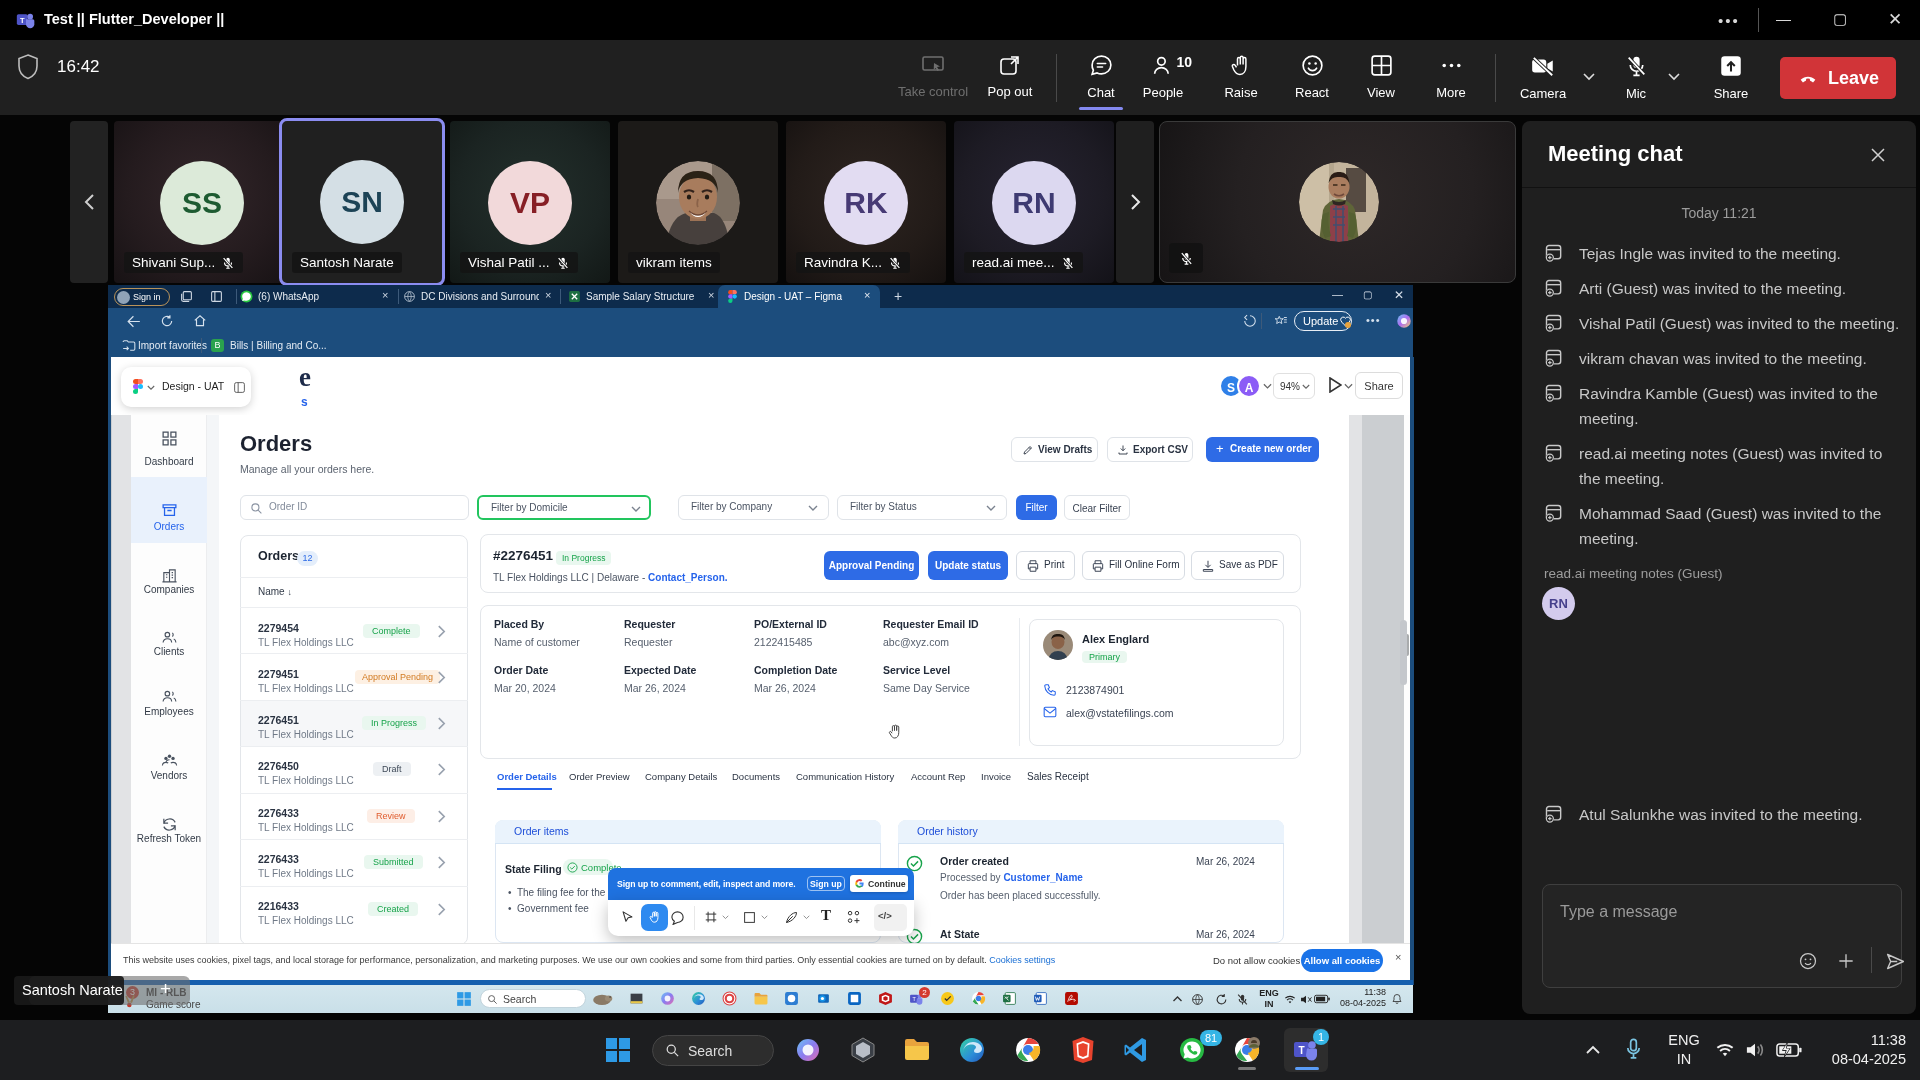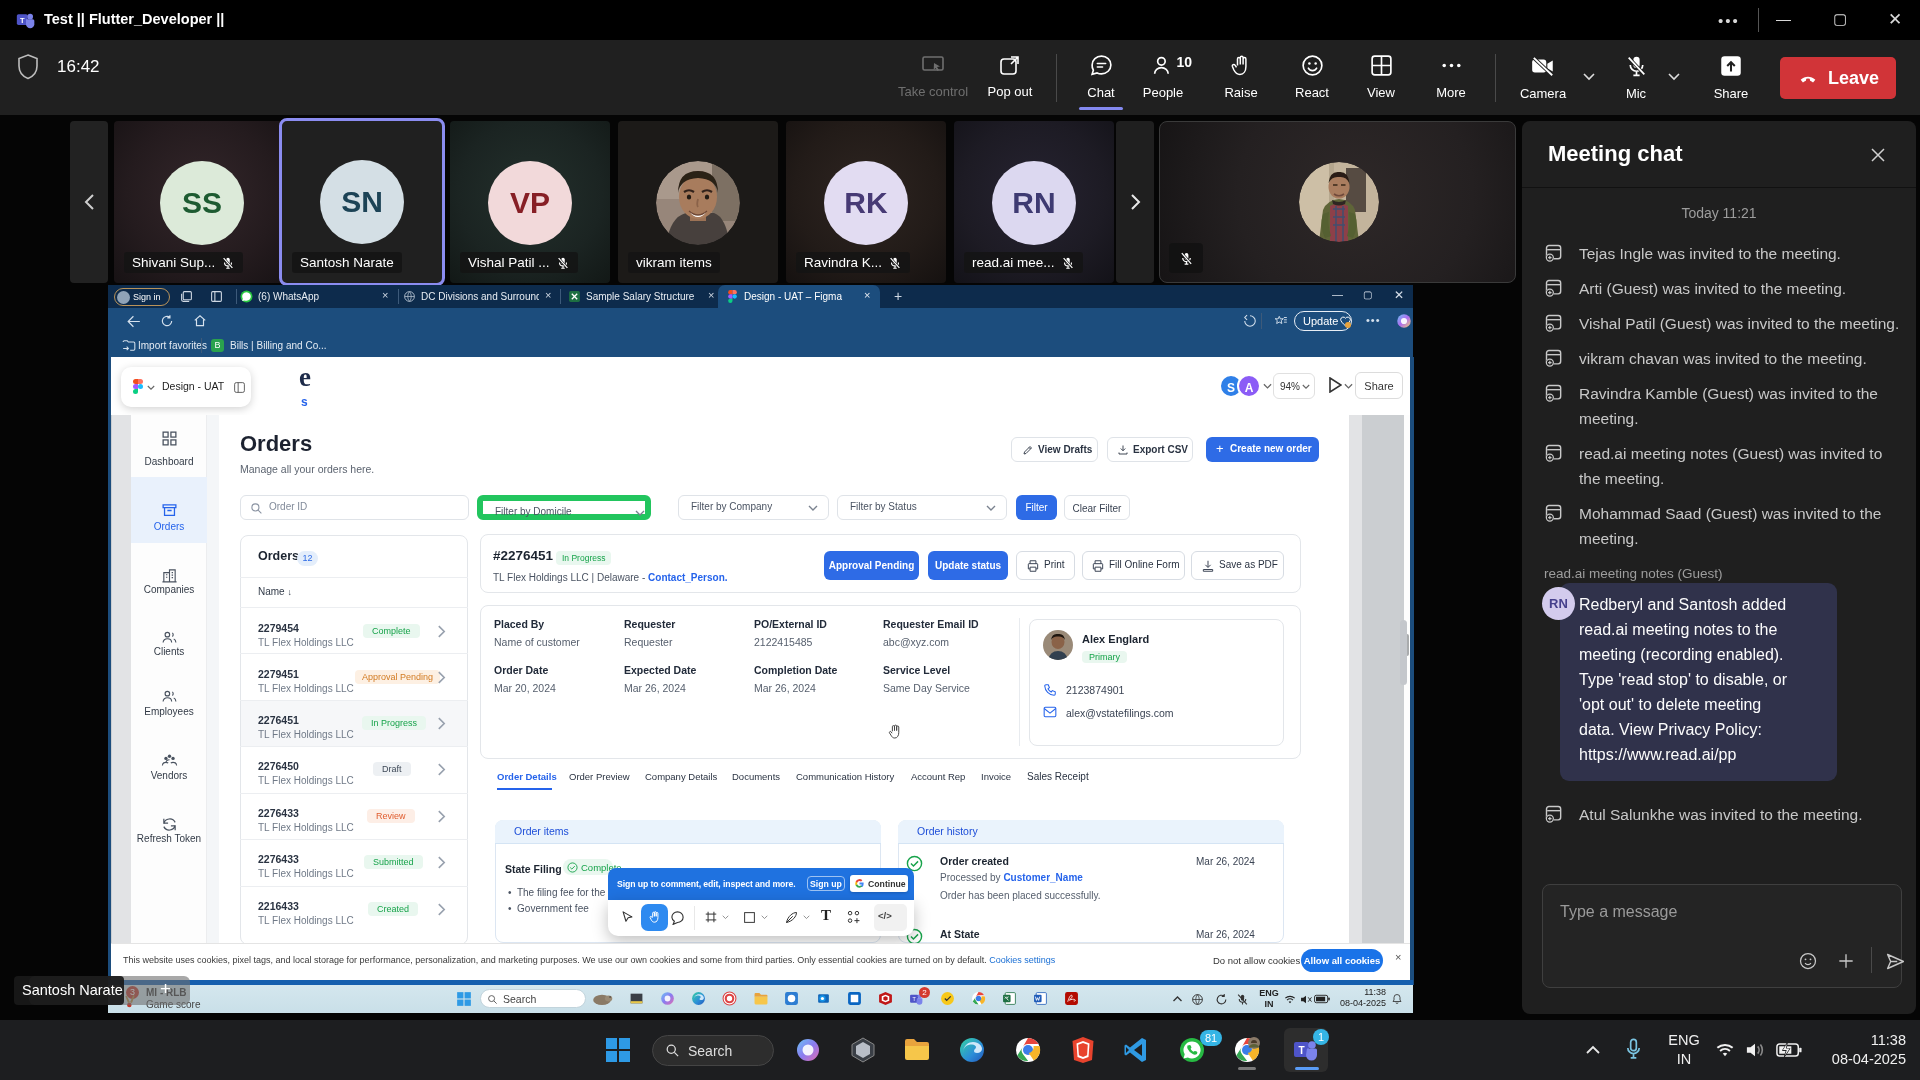--- a/index.html
+++ b/index.html
@@ -500,21 +500,21 @@
       <span class="abs" style="left:24px;top:6px;font-size:10px;color:#fff;font-weight:700;">Create new order</span>
     </div>
 
     <div class="abs" style="left:240px;top:495px;width:229px;height:25px;border:1px solid #dfe3e8;border-radius:6px;background:#fff;">
       <svg class="abs" style="left:9px;top:6px;" width="13" height="13" viewBox="0 0 24 24">
           <circle cx="10" cy="10" r="6.5" fill="none" stroke="#8a93a2" stroke-width="2"></circle>
           <path d="M15 15 L21 21" stroke="#8a93a2" stroke-width="2"></path>
         </svg>
       <span class="abs" style="left:28px;top:5px;font-size:10px;color:#828b9a;">Order ID</span>
     </div>
-    <div class="abs" style="left:477px;top:495px;width:174px;height:25px;border:6px solid #22c55e;border-radius:6px;background:#fff;">
+    <div class="abs" style="left:477px;top:495px;width:174px;height:25px;border:2px solid #22c55e;border-radius:6px;background:#fff;">
       <span class="abs" style="left:12px;top:5px;font-size:10px;color:#4a5362;">Filter by Domicile</span>
       <svg class="abs" style="left:152px;top:9px;" width="10" height="7" viewBox="0 0 10 7">
           <path d="M1 1 l4 4 4-4" fill="none" stroke="#7a828f" stroke-width="1.4"></path>
         </svg>
     </div>
     <div class="abs" style="left:678px;top:495px;width:151px;height:25px;border:1px solid #dfe3e8;border-radius:6px;background:#fff;">
       <span class="abs" style="left:12px;top:5px;font-size:10px;color:#4a5362;">Filter by Company</span>
       <svg class="abs" style="left:129px;top:9px;" width="10" height="7" viewBox="0 0 10 7">
           <path d="M1 1 l4 4 4-4" fill="none" stroke="#7a828f" stroke-width="1.4"></path>
         </svg>
@@ -958,21 +958,20 @@
           <path d="M3.8 8 h15.4" stroke="#c8c8c8" stroke-width="1.7"></path>
           <circle cx="7" cy="17.5" r="5" fill="#1f1f1f"></circle>
           <circle cx="7" cy="17.5" r="4.2" fill="none" stroke="#c8c8c8" stroke-width="1.5"></circle>
           <path d="M7 15.4 v4.2 M4.9 17.5 h4.2" stroke="#c8c8c8" stroke-width="1.5"></path>
         </svg>
       <div class="chatmsg" style="top:380px;">Mohammad Saad (Guest) was invited to the<br>meeting.</div>
     </div>
 
     <div class="abs" style="left:22px;top:445px;color:#9d9d9d;font-size:13.5px;">read.ai meeting notes (Guest)</div>
 
-    <div class="abs" style="left:38px;top:462px;width:277px;height:198px;background:#30324b;border-radius:9px;padding:9px 0 0 19px;color:#fcfcfc;font-size:16px;line-height:25px;">Redberyl and Santosh added<br>read.ai meeting notes to the<br>meeting (recording enabled).<br>Type 'read stop' to disable, or<br>'opt out' to delete meeting<br>data. View Privacy Policy:<br>https://www.read.ai/pp</div>
     <div class="abs" style="left:20px;top:466px;width:33px;height:33px;border-radius:50%;background:#d3cbed;color:#46408c;font-size:13px;font-weight:700;display:flex;align-items:center;justify-content:center;">RN</div>
 
     <svg class="chaticon" style="top:683px;" viewBox="0 0 24 24">
         <rect x="3" y="3" width="17" height="16" rx="3" fill="none" stroke="#c8c8c8" stroke-width="1.7"></rect>
         <path d="M3.8 8 h15.4" stroke="#c8c8c8" stroke-width="1.7"></path>
         <circle cx="7" cy="17.5" r="5" fill="#1f1f1f"></circle>
         <circle cx="7" cy="17.5" r="4.2" fill="none" stroke="#c8c8c8" stroke-width="1.5"></circle>
         <path d="M7 15.4 v4.2 M4.9 17.5 h4.2" stroke="#c8c8c8" stroke-width="1.5"></path>
       </svg>
     <div class="chatmsg" style="top:681px;">Atul Salunkhe was invited to the meeting.</div>

